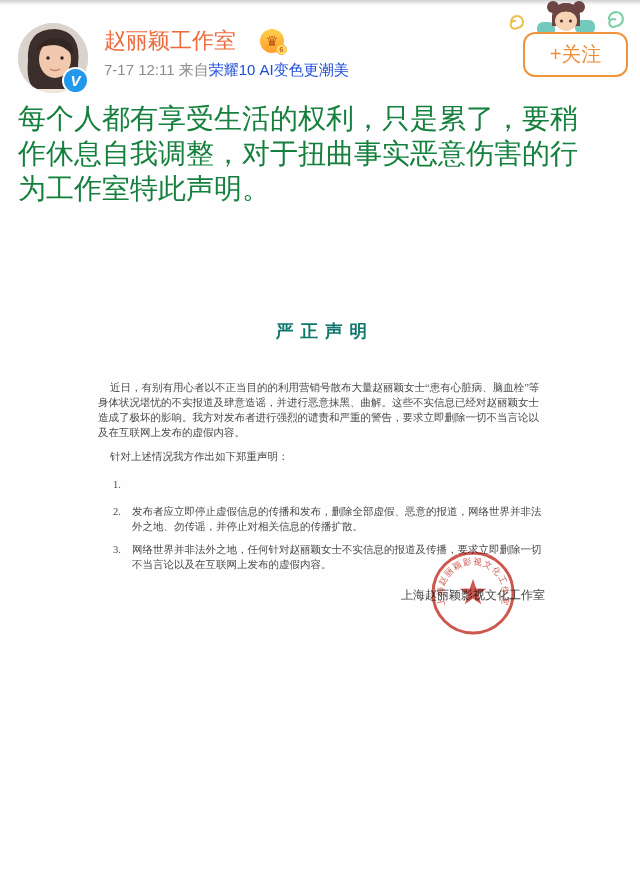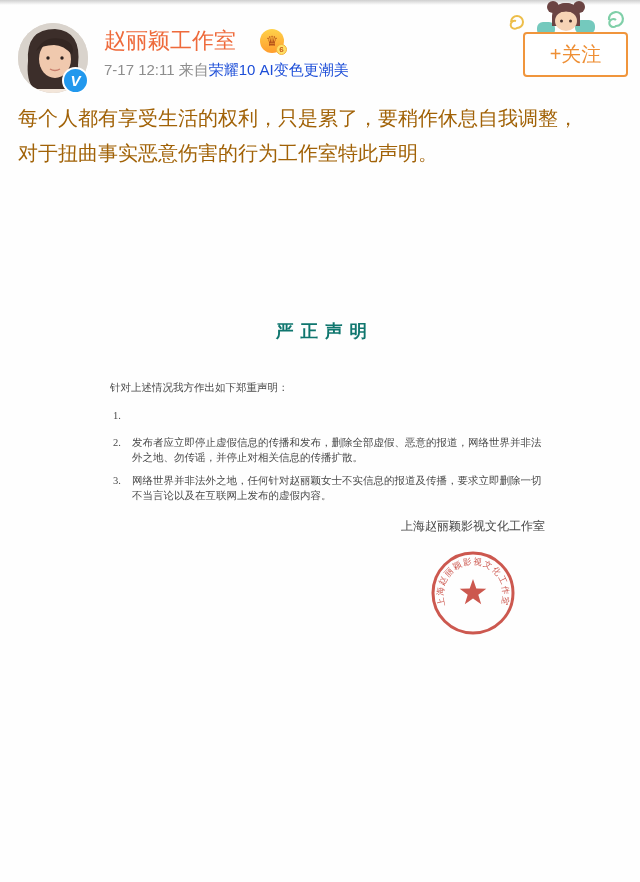--- a/index.html
+++ b/index.html
@@ -28,36 +28,36 @@
     border-radius:50%; background:#ffe066; color:#c75b1d; font-size:8px; font-weight:bold;
     display:flex; align-items:center; justify-content:center; border:1px solid #f4b13c; }
   .meta-row { position:absolute; left:104px; top:61px; font-size:15px; color:#8d8d8d; }
   .meta-row .src-link { color:#1d4ed8; cursor:pointer; }
   .meta-row .time { margin-right:4px; }
 
   
   .decor { position:absolute; left:503px; top:0; width:128px; height:34px; z-index:1; }
 
   .follow-btn { position:absolute; left:523px; top:32px; width:105px; height:45px; z-index:2;
-    background:#fff; border:2px solid #f0953c; border-radius:4px;
+    background:#fff; border:2px solid #f0953c; border-radius:12px;
     color:#ee8f35; font-size:20px; display:flex; align-items:center; justify-content:center;
     cursor:pointer; font-family:"Liberation Sans", sans-serif; }
 
   
   .post-text { position:absolute; left:18px; top:101px; width:579px;
-    font-size:20px; line-height:35px; color:#a16207; }
+    font-size:28px; line-height:35px; color:#15803d; }
 
   
   .stmt { position:absolute; left:98px; top:322px; width:447px;
     font-family:"Liberation Serif", serif; font-size:10.5px; line-height:15px;
     color:#4a4a4a; cursor:pointer; }
   .stmt h2 { font-size:17.5px; line-height:18px; letter-spacing:7px; padding-left:7px;
     text-align:center; color:#0f766e; font-weight:bold; margin-bottom:40px; }
   .stmt p.indent { text-indent:12px; }
-  .stmt p.lead { margin-top:17px; text-indent:12px; }
+  .stmt p.lead { margin-top:9px; text-indent:12px; }
   .stmt ol { list-style:none; }
   .stmt li { display:flex; padding-left:15px; margin-top:12px; }
   .stmt li:first-child { margin-top:13px; }
   .stmt li:nth-child(3) { margin-top:8px; }
   .stmt li .num { flex:none; width:19px; }
   .stmt .sig { margin-top:16px; text-align:right; font-size:12px; color:#474747; }
 
   .seal { position:absolute; left:430px; top:550px; width:86px; height:86px;
     mix-blend-mode:multiply; opacity:.92; }
 </style>
@@ -106,20 +106,21 @@
   </svg>
 
   <div class="follow-btn">
     <span>+关注</span>
   </div>
 
   <div class="post-text">每个人都有享受生活的权利，只是累了，要稍作休息自我调整，对于扭曲事实恶意伤害的行为工作室特此声明。</div>
 
   <div class="stmt">
     <h2>严正声明</h2>
+    <p class="indent">近日，有别有用心者以不正当目的的利用营销号散布大量赵丽颖女士“患有心脏病、脑血栓”等身体状况堪忧的不实报道及肆意造谣，并进行恶意抹黑、曲解。这些不实信息已经对赵丽颖女士造成了极坏的影响。我方对发布者进行强烈的谴责和严重的警告，要求立即删除一切不当言论以及在互联网上发布的虚假内容。</p>
     <p class="lead">针对上述情况我方作出如下郑重声明：</p>
     <ol>
       <li>
         <span class="num">1.</span>
       </li>
       <li>
         <span class="num">2.</span>
         <span>发布者应立即停止虚假信息的传播和发布，删除全部虚假、恶意的报道，网络世界并非法外之地、勿传谣，并停止对相关信息的传播扩散。</span>
       </li>
       <li>

